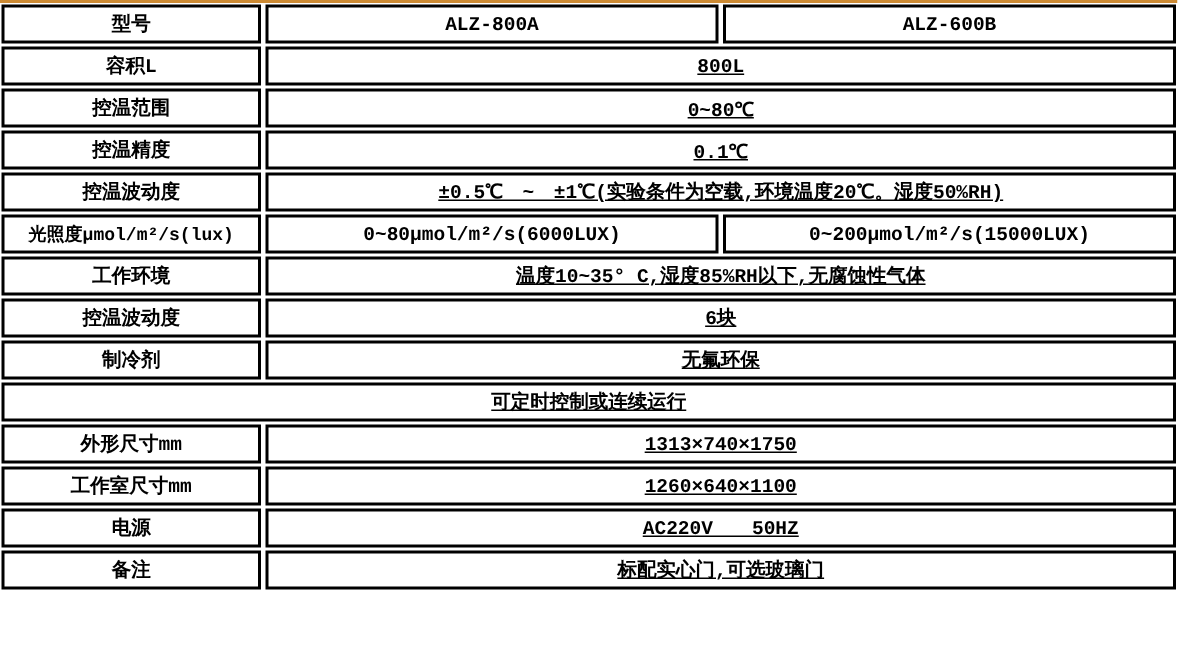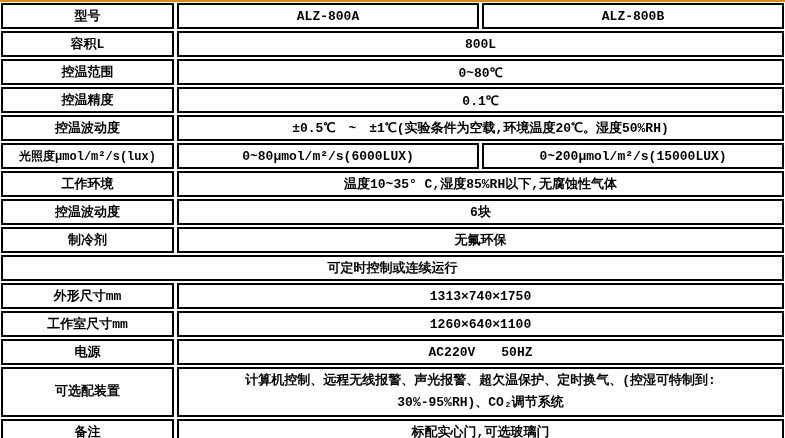--- a/index.html
+++ b/index.html
@@ -11,37 +11,37 @@
   .top-line{height:2px;width:100%;}
   .spec-table{padding:0 1px;}
   .row{display:flex;gap:3px;margin-top:2px;}
   .row:first-child{margin-top:1px;}
   .cell{
     border:2px solid #000;background:#fff;box-sizing:border-box;
     height:26px;display:flex;align-items:center;justify-content:center;
     font-size:13px;white-space:nowrap;overflow:hidden;
   }
   .label-cell{width:173px;flex:0 0 173px;}
-  .value-cell{flex:1 1 auto;}
+  .value-cell{flex:1 1 auto;text-decoration:underline;}
   .half-cell{flex:1 1 50%;}
   .tall{height:50px;flex-direction:column;line-height:22px;}
   .small-label{font-size:12px;}
   .line{display:block;text-align:center;white-space:nowrap;}
 </style>
 </head>
 <body>
 
 <div class="top-line" style="background: rgb(204, 138, 51);"></div>
 
 <div class="spec-table">
 
   <div class="row">
     <div class="cell label-cell">型号</div>
     <div class="cell half-cell">ALZ-800A</div>
-    <div class="cell half-cell">ALZ-800B</div>
+    <div class="cell half-cell">ALZ-600B</div>
   </div>
 
   <div class="row">
     <div class="cell label-cell">容积L</div>
     <div class="cell value-cell">800L</div>
   </div>
 
   <div class="row">
     <div class="cell label-cell">控温范围</div>
     <div class="cell value-cell">0~80℃</div>
@@ -90,26 +90,19 @@
   <div class="row">
     <div class="cell label-cell">工作室尺寸mm</div>
     <div class="cell value-cell">1260×640×1100</div>
   </div>
 
   <div class="row">
     <div class="cell label-cell">电源</div>
     <div class="cell value-cell">AC220V　　50HZ</div>
   </div>
 
-  <div class="row">
-    <div class="cell label-cell tall">可选配装置</div>
-    <div class="cell value-cell tall">
-      <span class="line">计算机控制、远程无线报警、声光报警、超欠温保护、定时换气、(控湿可特制到:</span>
-      <span class="line">30%-95%RH)、CO₂调节系统</span>
-    </div>
-  </div>
 
   <div class="row">
     <div class="cell label-cell">备注</div>
     <div class="cell value-cell">标配实心门,可选玻璃门</div>
   </div>
 
 </div>
 
 </body></html>

